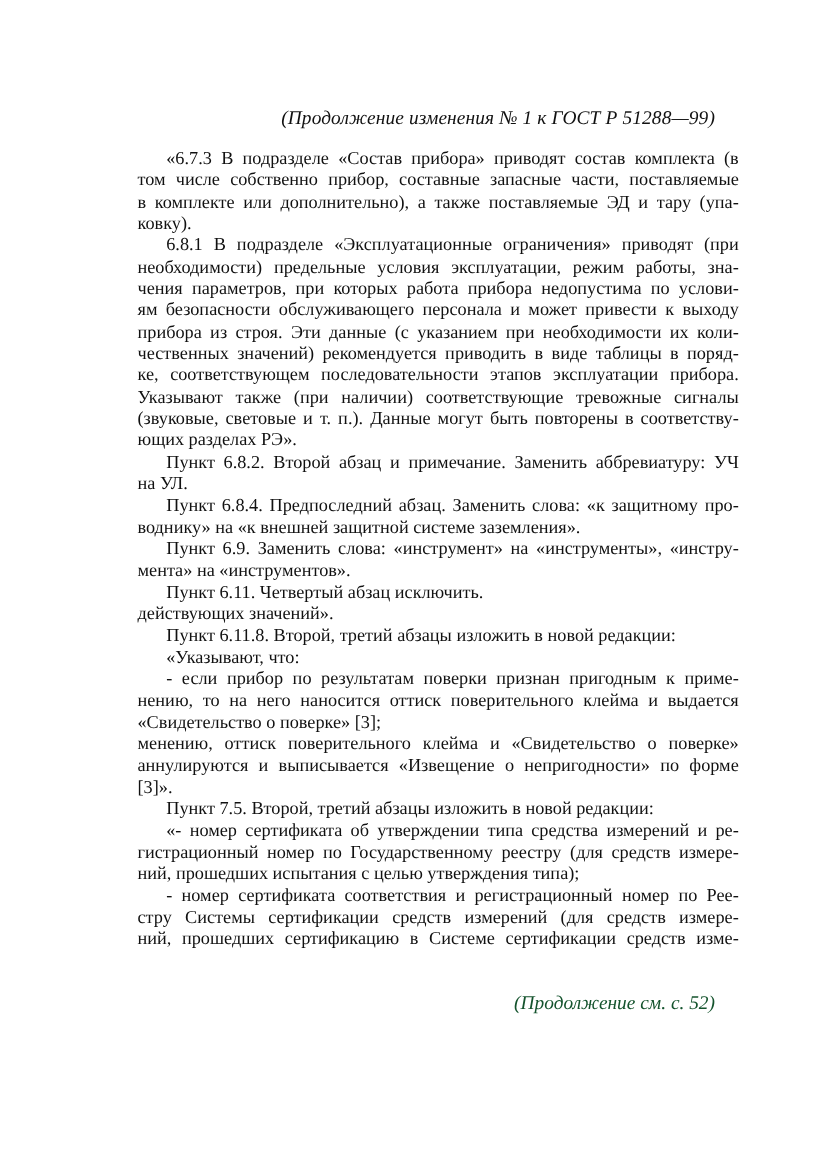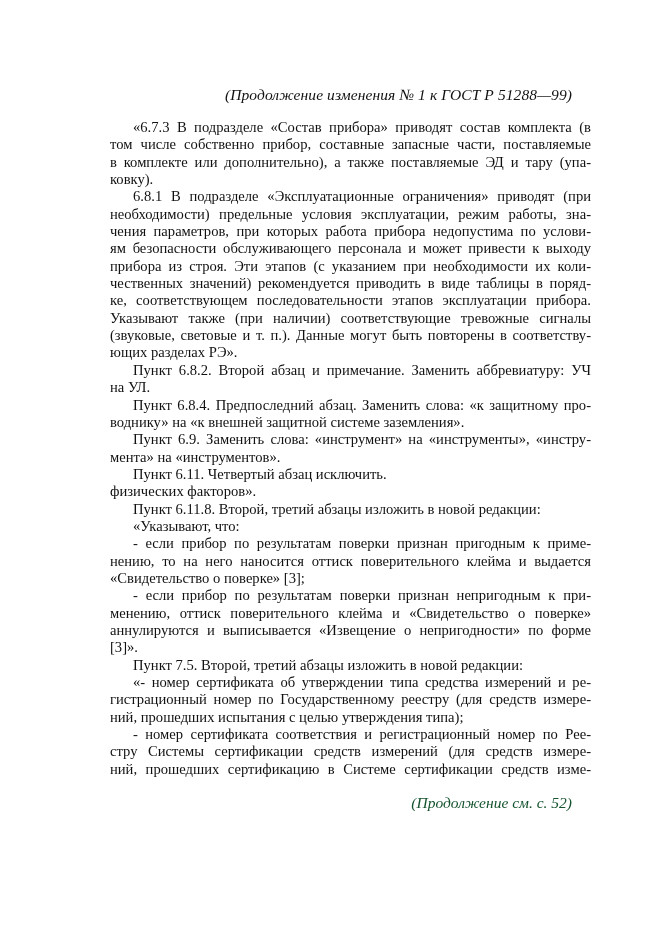--- a/index.html
+++ b/index.html
@@ -31,40 +31,39 @@
   <div class="header">(Продолжение изменения № 1 к ГОСТ Р  51288—99)</div>
   <div class="body" id="body">
       <span class="line indent">«6.7.3 В подразделе «Состав прибора» приводят состав комплекта (в</span>
       <span class="line">том числе собственно прибор, составные  запасные части, поставляемые</span>
       <span class="line">в комплекте или дополнительно), а также поставляемые ЭД и тару (упа-</span>
       <span class="line last">ковку).</span>
       <span class="line indent">6.8.1 В подразделе «Эксплуатационные ограничения» приводят (при</span>
       <span class="line">необходимости) предельные условия эксплуатации, режим работы, зна-</span>
       <span class="line">чения параметров, при которых работа прибора недопустима по услови-</span>
       <span class="line">ям безопасности обслуживающего персонала и может привести к выходу</span>
-      <span class="line">прибора из строя. Эти этапов (с указанием при необходимости их коли-</span>
+      <span class="line">прибора из строя. Эти данные (с указанием при необходимости их коли-</span>
       <span class="line">чественных значений) рекомендуется приводить в виде таблицы в поряд-</span>
       <span class="line">ке, соответствующем последовательности этапов эксплуатации прибора.</span>
       <span class="line">Указывают также (при наличии) соответствующие тревожные сигналы</span>
       <span class="line">(звуковые, световые и т. п.). Данные могут быть повторены в соответству-</span>
       <span class="line last">ющих разделах РЭ».</span>
       <span class="line indent">Пункт 6.8.2. Второй абзац и примечание. Заменить аббревиатуру: УЧ</span>
       <span class="line last">на УЛ.</span>
       <span class="line indent">Пункт 6.8.4. Предпоследний абзац. Заменить слова: «к защитному про-</span>
       <span class="line last">воднику» на «к внешней защитной системе заземления».</span>
       <span class="line indent">Пункт 6.9. Заменить слова: «инструмент» на «инструменты», «инстру-</span>
       <span class="line last">мента» на «инструментов».</span>
       <span class="line indent last">Пункт 6.11. Четвертый абзац исключить.</span>
-      <span class="line last">физических факторов».</span>
+      <span class="line last">действующих значений».</span>
       <span class="line indent last">Пункт 6.11.8. Второй, третий абзацы изложить в новой редакции:</span>
       <span class="line indent last">«Указывают,  что:</span>
       <span class="line indent">- если прибор по результатам поверки признан пригодным к приме-</span>
       <span class="line">нению, то на него наносится оттиск поверительного клейма и выдается</span>
       <span class="line last">«Свидетельство о поверке» [3];</span>
-      <span class="line indent">- если прибор по результатам поверки признан непригодным к при-</span>
       <span class="line">менению, оттиск поверительного клейма и «Свидетельство о поверке»</span>
       <span class="line">аннулируются и выписывается «Извещение о непригодности» по форме</span>
       <span class="line last">[3]».</span>
       <span class="line indent last">Пункт 7.5. Второй, третий абзацы изложить в новой редакции:</span>
       <span class="line indent">«- номер сертификата об утверждении типа средства измерений и ре-</span>
       <span class="line">гистрационный номер по Государственному реестру (для средств измере-</span>
       <span class="line last">ний, прошедших испытания с целью утверждения типа);</span>
       <span class="line indent">- номер сертификата соответствия и регистрационный номер по Рее-</span>
       <span class="line">стру Системы  сертификации средств  измерений (для средств измере-</span>
       <span class="line">ний, прошедших сертификацию в Системе сертификации средств изме-</span>

